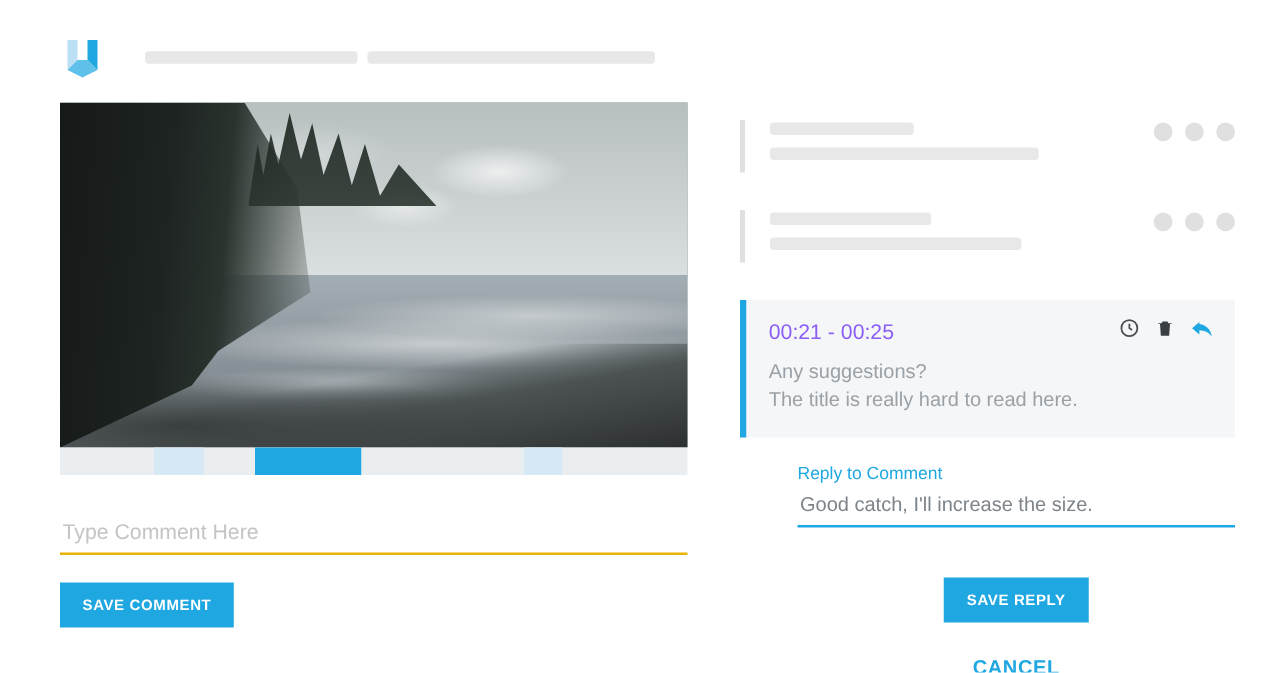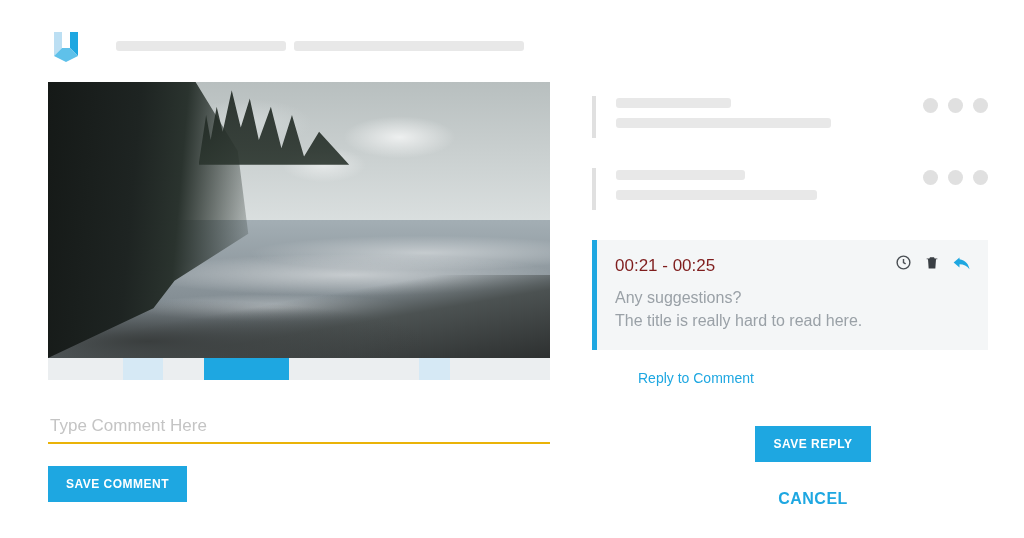--- a/index.html
+++ b/index.html
@@ -151,21 +151,21 @@
   .sk-line { height:10px; background:#e8e8e8; border-radius:3px; margin-bottom:10px; }
 
   .active-comment {
     background:#f4f6f7;
     border-left:5px solid #1ea7e1;
     padding:16px 18px 18px 18px;
     position:relative;
   }
   .ac-header { display:flex; align-items:center; gap:22px; }
   .ac-author { font-weight:700; font-size:18px; color:#3a3f44; }
-  .ac-time { color:#7f1d1d; font-size:17px; }
+  .ac-time { color:#8b5cf6; font-size:17px; }
   .ac-icons { position:absolute; right:16px; top:14px; display:flex; gap:12px; align-items:center; }
   .ac-body { margin-top:10px; color:#9aa1a7; font-size:16px; line-height:1.45; }
 
   .reply-box { padding:20px 0 0 46px; }
   .reply-label { color:#1ea7e1; font-size:14px; font-weight:500; }
   .reply-input {
     width:100%;
     border:none;
     border-bottom:2px solid #1ea7e1;
     font-size:16px;
@@ -275,19 +275,20 @@
       </span>
     </div>
     <div class="ac-body">
       <div>Any suggestions?</div>
       <div>The title is really hard to read here.</div>
     </div>
   </div>
 
   <div class="reply-box">
     <div class="reply-label">Reply to Comment</div>
+    <input class="reply-input" type="text" value="Good catch, I'll increase the size." style="">
     <div class="reply-actions">
       <button class="btn-primary">SAVE REPLY</button>
       <button class="btn-cancel">CANCEL</button>
     </div>
   </div>
 
 </div>
 
 </body></html>

